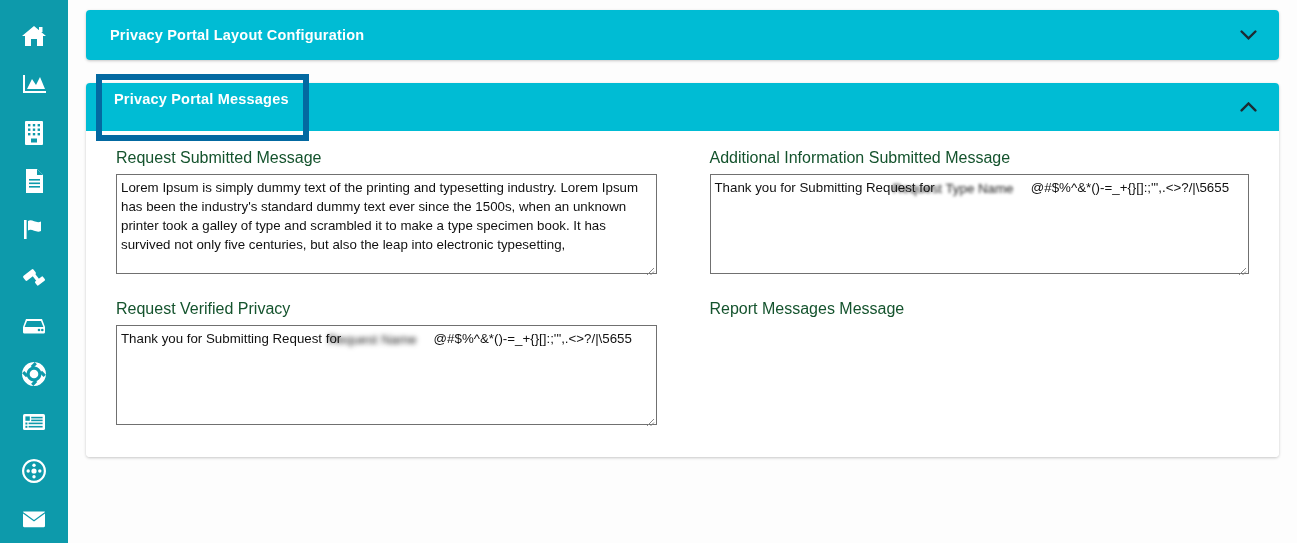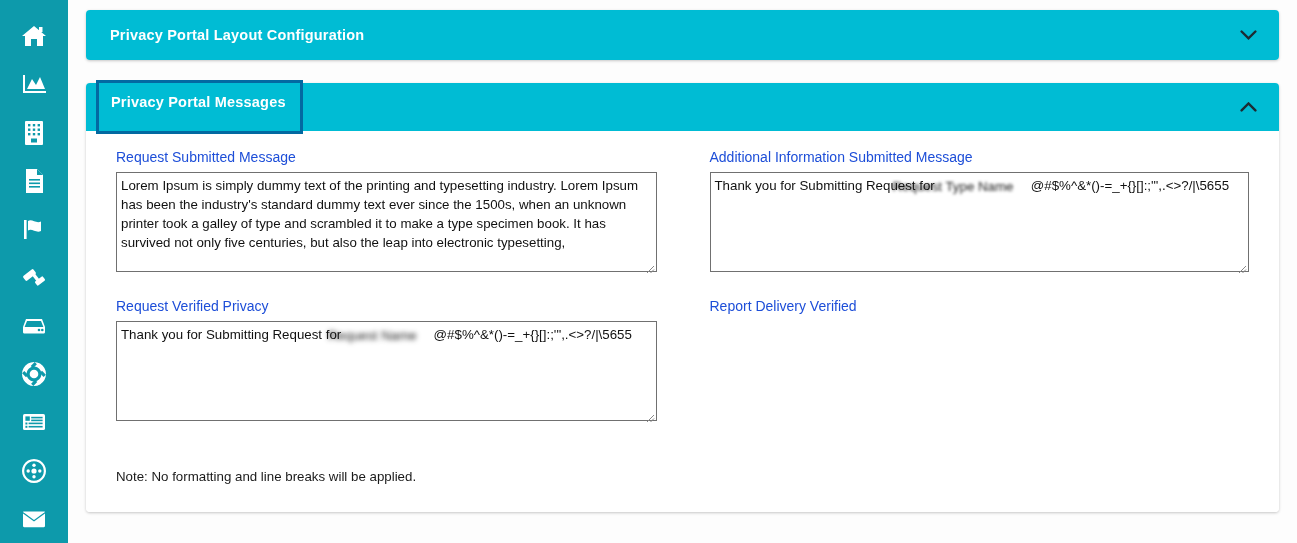--- a/index.html
+++ b/index.html
@@ -79,22 +79,22 @@
     border-radius: 4px;
     height: 50px;
   }
   .panel-title {
     color: #ffffff;
     font-size: 14.5px;
     font-weight: bold;
     letter-spacing: 0.2px;
   }
   .panel-title.highlighted {
-    border: 3px solid #0369a1;
-    padding: 11px 14px 21px 12px;
+    border: 6px solid #0369a1;
+    padding: 11px 14px 28px 12px;
     margin-left: -14px;
   }
   .chev {
     width: 17px;
     height: 11px;
   }
   .chev svg { display:block; }
 
   .panel-body {
     padding: 18px 30px 28px 30px;
@@ -109,22 +109,22 @@
   .field {
     width: 50%;
     box-sizing: border-box;
     padding-right: 26px;
   }
   .field.right {
     padding-left: 27px;
     padding-right: 0;
   }
   .field-label {
-    color: #1d4ed8;
-    font-size: 14px;
+    color: #14532d;
+    font-size: 16px;
     margin-bottom: 7px;
     display: block;
   }
   .ta-wrap {
     position: relative;
   }
   textarea.ta {
     width: 100%;
     height: 100px;
     box-sizing: border-box;
@@ -390,24 +390,23 @@
               <span class="blurline" style="left:212px; top:5px; filter:blur(2.6px);">Request Name</span>
               <span class="resize-grip">
                 <svg width="11" height="11" viewBox="0 0 11 11">
                   <path d="M10 3 L3 10 M10 6.5 L6.5 10" stroke="#888" stroke-width="1" fill="none"></path>
                 </svg>
               </span>
             </div>
           </div>
 
           <div class="field right">
-            <label class="field-label">Report Delivery Verified</label>
+            <label class="field-label">Report Messages Message</label>
           </div>
 
         </div>
 
-        <div class="note">Note: No formatting and line breaks will be applied.</div>
 
       </div>
     </section>
 
   </div>
 </div>
 
 </body></html>

